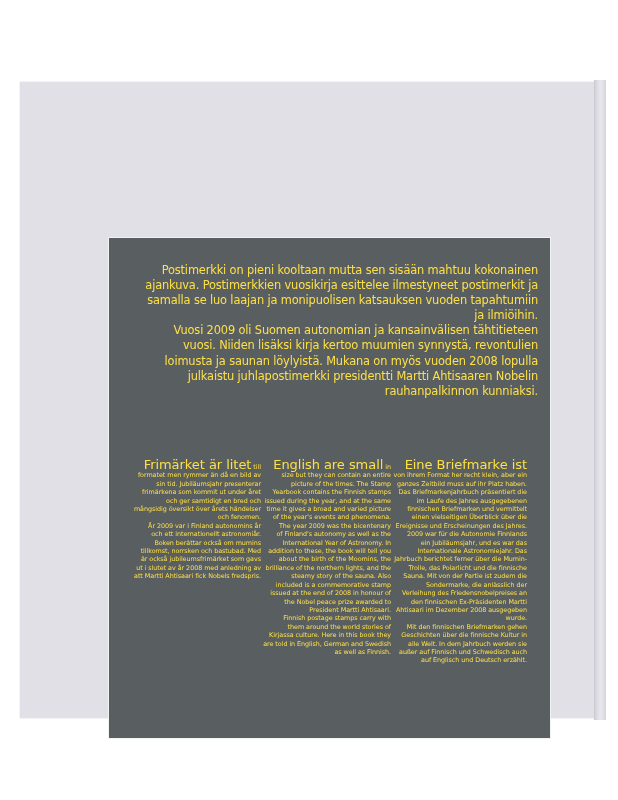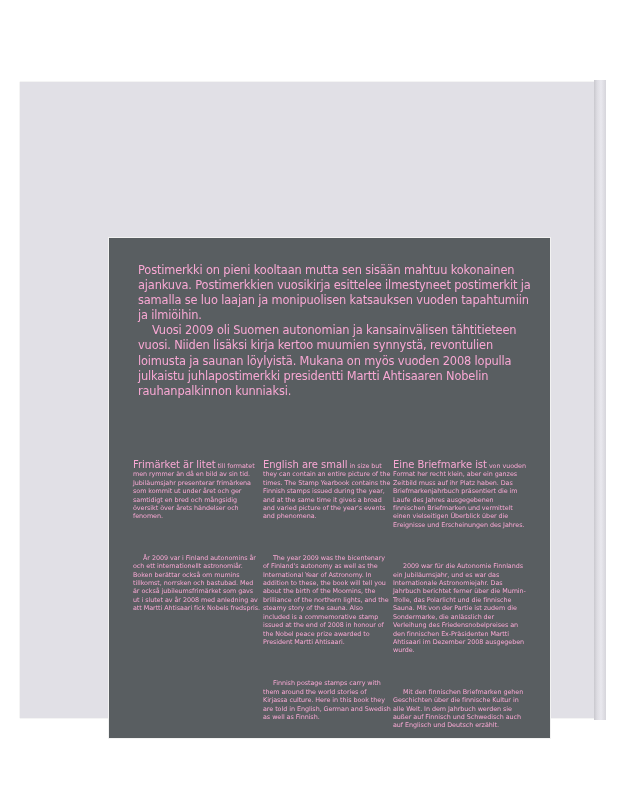--- a/index.html
+++ b/index.html
@@ -1,26 +1,26 @@
 <!DOCTYPE html>
 <html><head>
 <meta charset="utf-8">
 <style>
   html, body { margin:0; padding:0; }
   body { width:618px; height:800px; background:#ffffff; position:relative; overflow:hidden; font-family:"DejaVu Sans", sans-serif; }
   .cover { position:absolute; left:20px; top:82px; width:575px; height:636px; background:#e1e0e6; box-shadow: 0 0 1px #bbb; }
   .spine { position:absolute; left:594px; top:80px; width:12px; height:640px; background:linear-gradient(90deg,#c9c8ce 0,#dddce2 3px,#e9e8ee 7px,#d6d5db 12px); }
-  .panel { position:absolute; left:88px; top:155px; width:443px; height:502px; background:#595e61; border:1px solid #f2f2f2; box-sizing:border-box; color:#f9a8d4; }
+  .panel { position:absolute; left:88px; top:155px; width:443px; height:502px; background:#595e61; border:1px solid #f2f2f2; box-sizing:border-box; color:#fde047;text-align:right; }
   .intro { position:absolute; left:29px; top:25px; width:400px; font-size:11.4px; line-height:15.1px; letter-spacing:-0.15px; }
   .intro p { margin:0; }
   .intro p + p { text-indent:14px; }
   .col { position:absolute; top:223px; font-size:6.4px; line-height:8.4px; letter-spacing:-0.05px; }
   .col p { margin:0; }
-  .col p + p { text-indent:10px;margin-top:33px; }
-  .col .lead { font-size:10px; }
+  .col p + p { text-indent:10px; }
+  .col .lead { font-size:13px; }
   .col1 { left:24px; width:128px; }
   .col2 { left:154px; width:128px; }
   .col3 { left:284px; width:134px; }
 </style>
 </head>
 <body>
 
 <div class="cover">
   <div class="panel">
     <div class="intro">
@@ -33,19 +33,19 @@
       <p>År 2009 var i Finland autonomins år och ett internationellt astronomiår. Boken berättar också om mumins tillkomst, norrsken och bastubad. Med är också jubileumsfrimärket som gavs ut i slutet av år 2008 med anledning av att Martti Ahtisaari fick Nobels fredspris.</p>
     </div>
 
     <div class="col col2">
       <p><span class="lead">English are small</span><span> in size but they can contain an entire picture of the times. The Stamp Yearbook contains the Finnish stamps issued during the year, and at the same time it gives a broad and varied picture of the year's events and phenomena.</span></p>
       <p>The year 2009 was the bicentenary of Finland's autonomy as well as the International Year of Astronomy. In addition to these, the book will tell you about the birth of the Moomins, the brilliance of the northern lights, and the steamy story of the sauna. Also included is a commemorative stamp issued at the end of 2008 in honour of the Nobel peace prize awarded to President Martti Ahtisaari.</p>
       <p>Finnish postage stamps carry with them around the world stories of Kirjassa culture. Here in this book they are told in English, German and Swedish as well as Finnish.</p>
     </div>
 
     <div class="col col3">
-      <p><span class="lead">Eine Briefmarke ist</span><span> von vuoden Format her recht klein, aber ein ganzes Zeitbild muss auf ihr Platz haben. Das Briefmarkenjahrbuch präsentiert die im Laufe des Jahres ausgegebenen finnischen Briefmarken und vermittelt einen vielseitigen Überblick über die Ereignisse und Erscheinungen des Jahres.</span></p>
+      <p><span class="lead">Eine Briefmarke ist</span><span> von ihrem Format her recht klein, aber ein ganzes Zeitbild muss auf ihr Platz haben. Das Briefmarkenjahrbuch präsentiert die im Laufe des Jahres ausgegebenen finnischen Briefmarken und vermittelt einen vielseitigen Überblick über die Ereignisse und Erscheinungen des Jahres.</span></p>
       <p>2009 war für die Autonomie Finnlands ein Jubiläumsjahr, und es war das Internationale Astronomiejahr. Das Jahrbuch berichtet ferner über die Mumin-Trolle, das Polarlicht und die finnische Sauna. Mit von der Partie ist zudem die Sondermarke, die anlässlich der Verleihung des Friedensnobelpreises an den finnischen Ex-Präsidenten Martti Ahtisaari im Dezember 2008 ausgegeben wurde.</p>
       <p>Mit den finnischen Briefmarken gehen Geschichten über die finnische Kultur in alle Welt. In dem Jahrbuch werden sie außer auf Finnisch und Schwedisch auch auf Englisch und Deutsch erzählt.</p>
     </div>
   </div>
 </div>
 <div class="spine"></div>
 
 </body></html>

